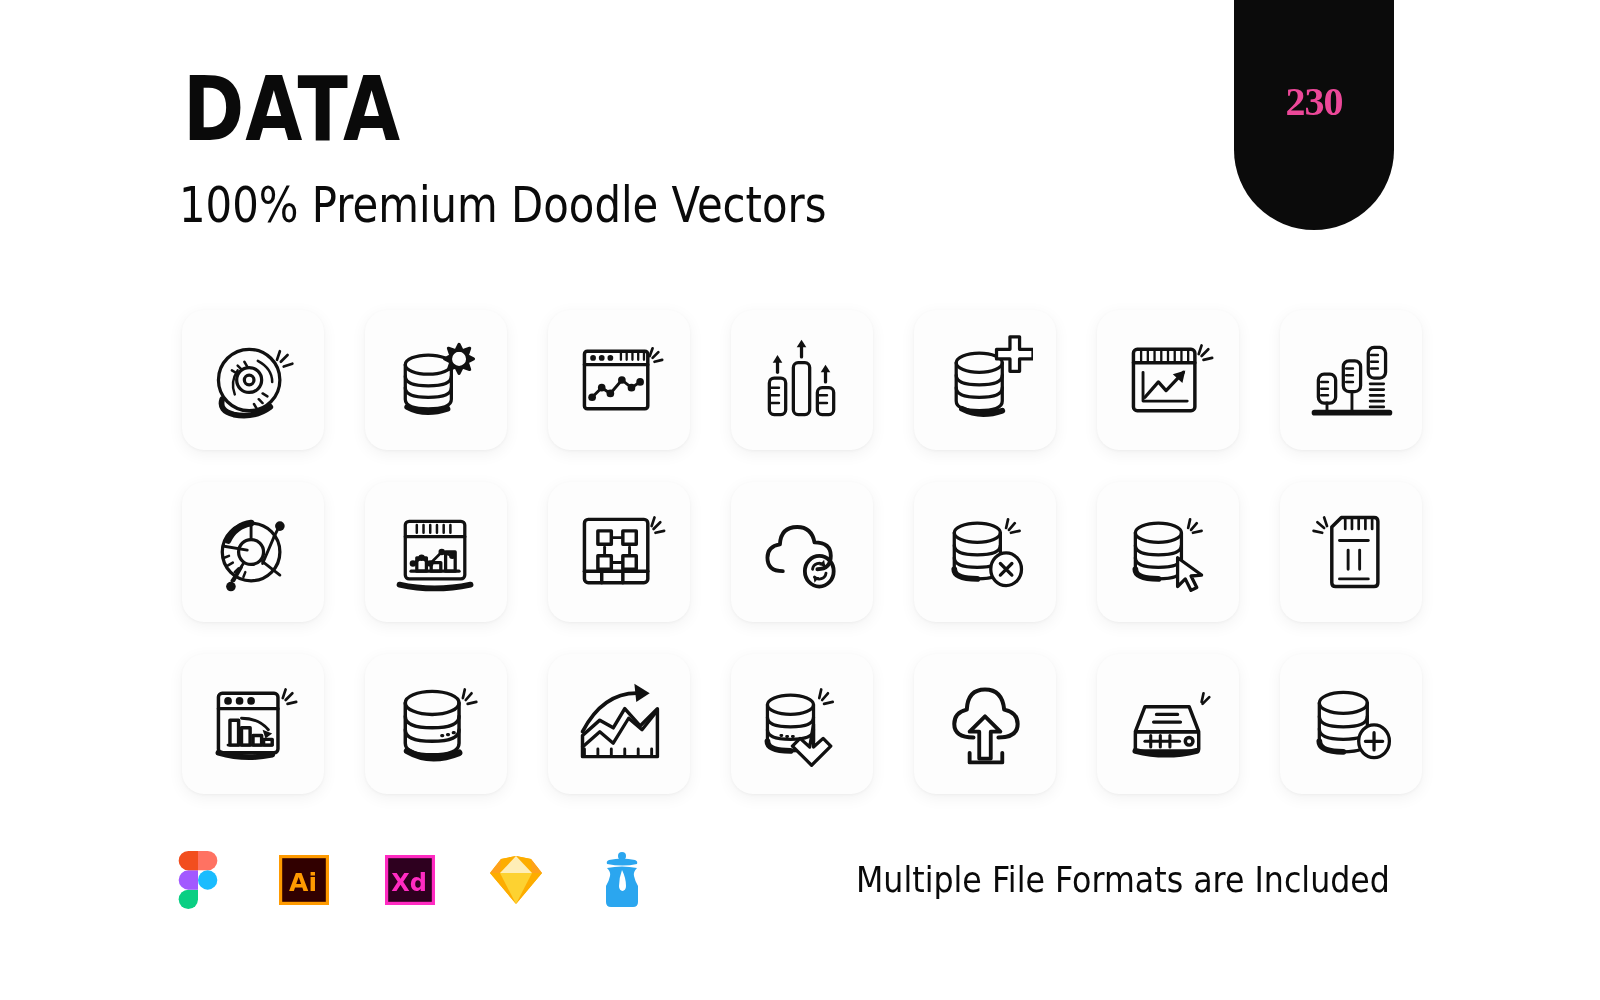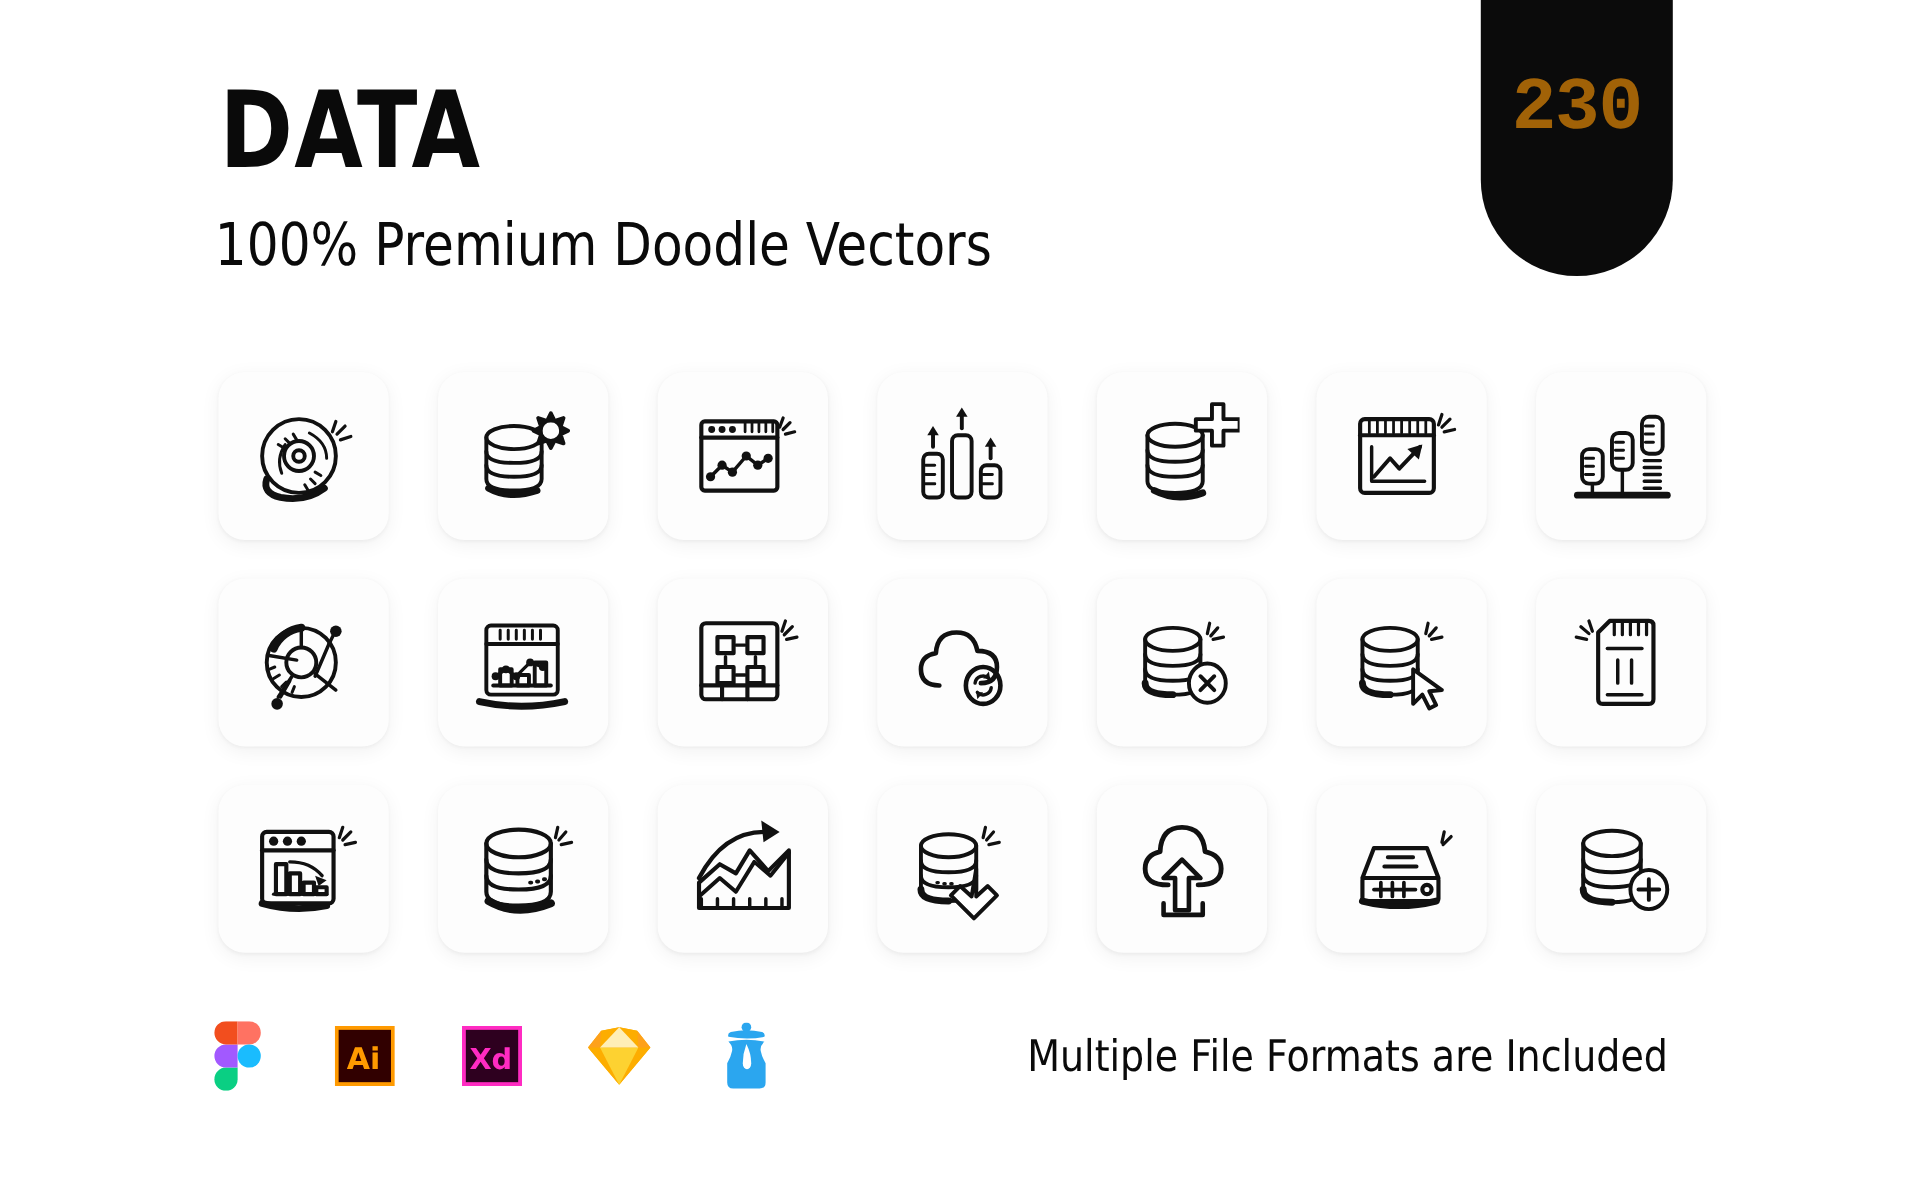--- a/index.html
+++ b/index.html
@@ -17,24 +17,24 @@
     left: 1234px; top: -40px;
     width: 160px; height: 270px;
     background: #0b0b0b;
     border-radius: 0 0 80px 80px;
     display: flex;
     align-items: flex-end;
     justify-content: center;
     padding-bottom: 108px;
   }
   .count-badge .num {
-    color: #a16207;
-    font-family: Liberation Mono, monospace;
+    color: #ec4899;
+    font-family: Liberation Serif, serif;
     font-weight: 700;
-    font-size: 62px;
+    font-size: 40px;
     letter-spacing: -1px;
     line-height: 1;
   }
 
   
   .title {
     position: absolute; left: 183px; top: 58px;
     font-family: "DejaVu Sans", sans-serif;
     font-weight: 700;
     font-size: 82px;

